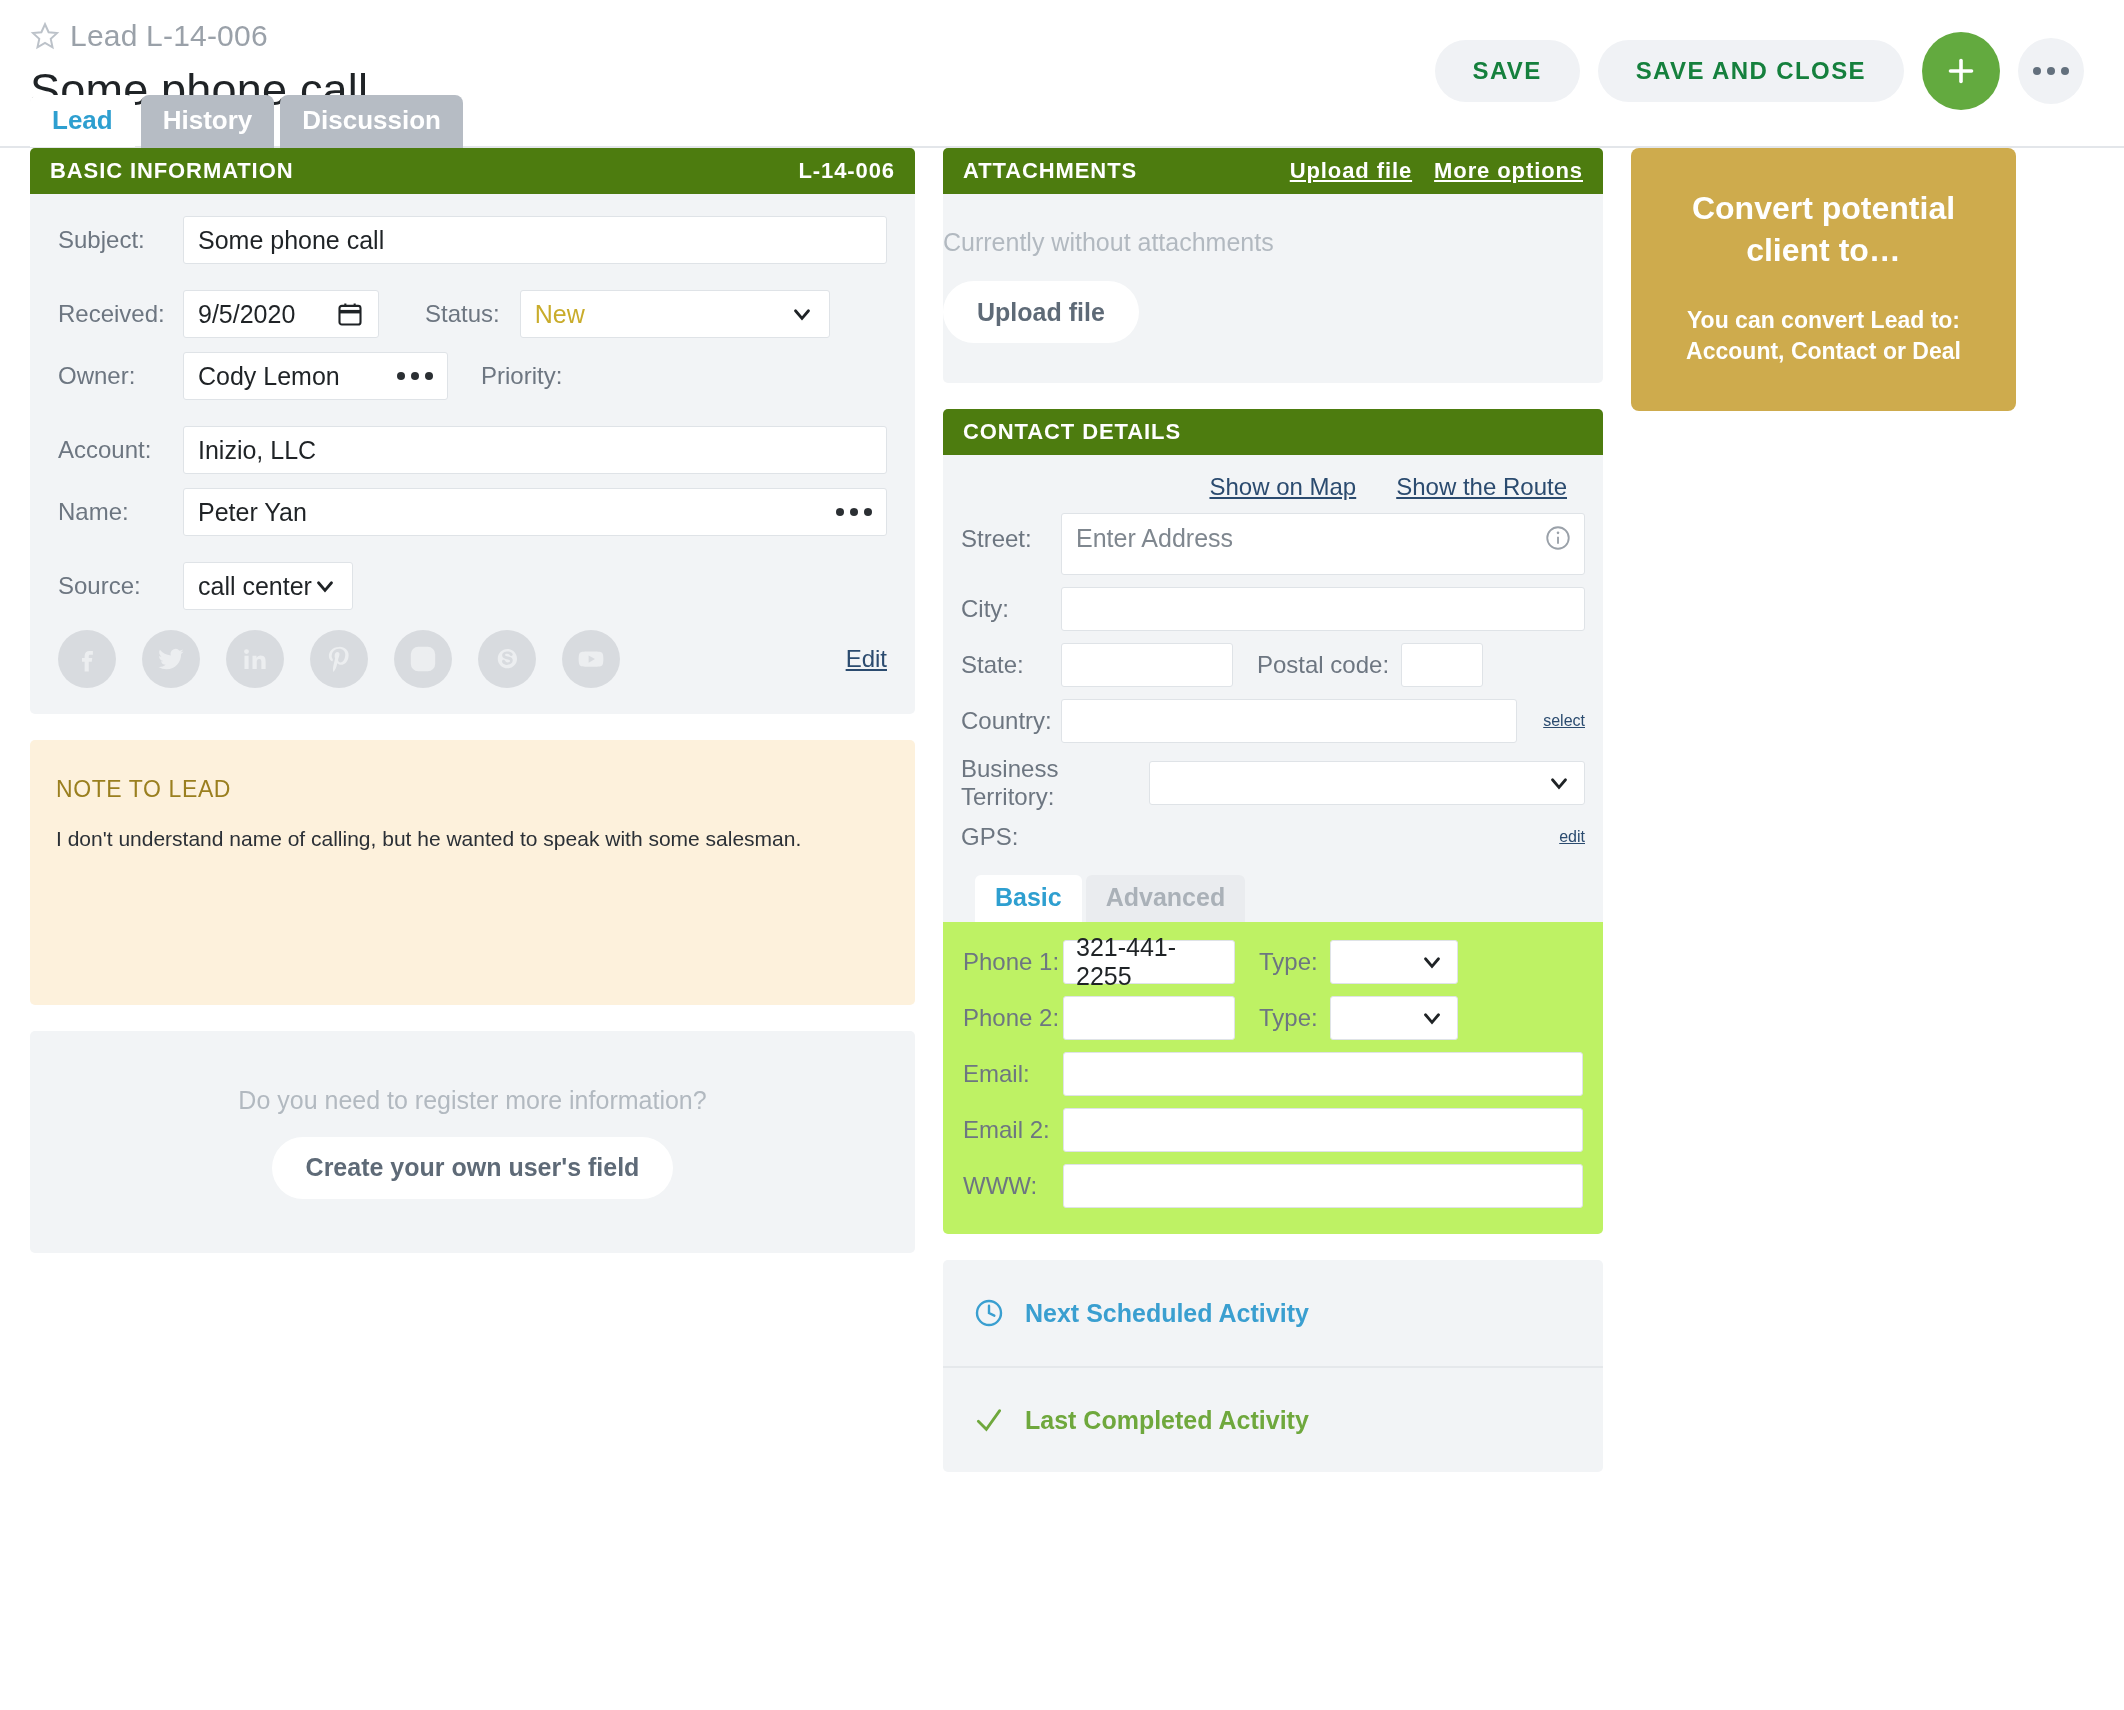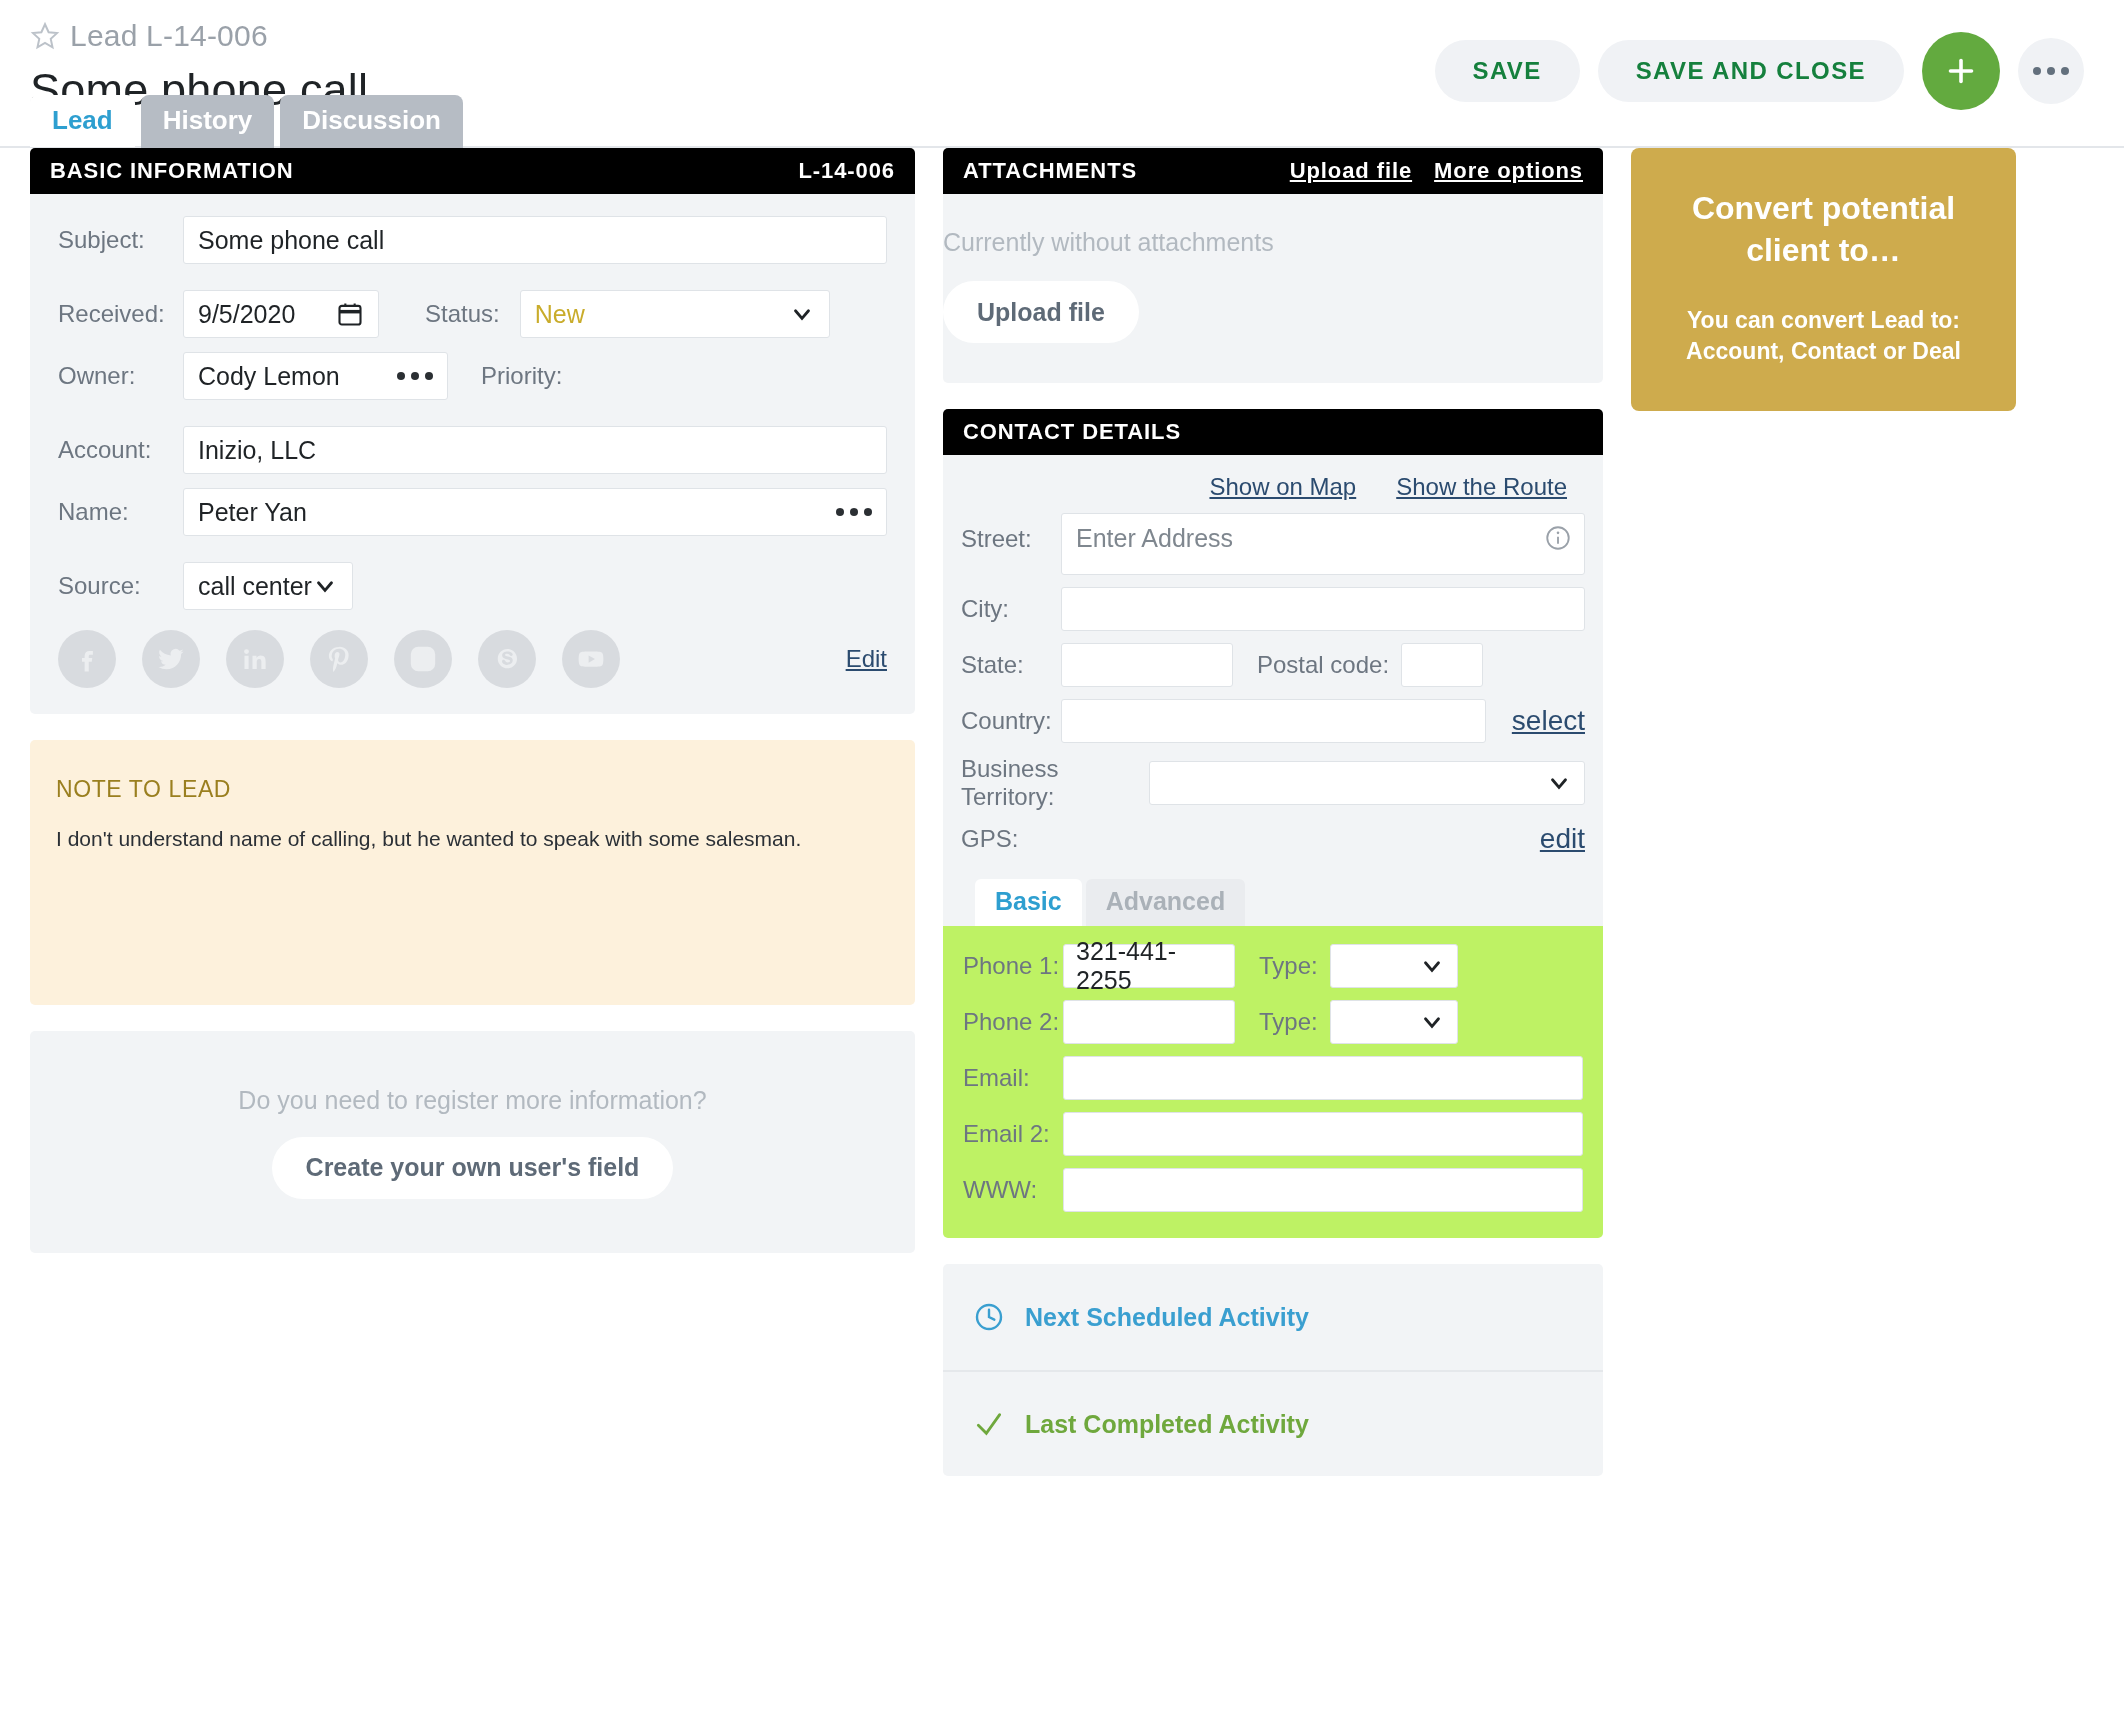--- a/index.html
+++ b/index.html
@@ -51,21 +51,21 @@
   .tabs-rule { position: absolute; left: 0; right: 0; bottom: 0; height: 2px; background: #e3e6ea; }
 
   
   .content { position: relative; padding: 0 30px; display: flex; gap: 28px; align-items: flex-start; }
   .col-left  { width: 885px; flex: none; }
   .col-mid   { width: 660px; flex: none; }
   .col-right { width: 385px; flex: none; }
 
   .card { border-radius: 5px; overflow: hidden; margin-bottom: 26px; }
   .card-head {
-    background: #000000; color: #fff;
+    background: #4d7c0f; color: #fff;
     height: 46px; display: flex; align-items: center; justify-content: space-between;
     padding: 0 20px; font-size: 22px; font-weight: bold; letter-spacing: .9px;
   }
   .card-head .links { display: flex; gap: 22px; }
   .card-head .links a { color: #fff; text-decoration: underline; font-size: 22px; cursor: pointer; }
   .card-body { background: #f2f4f6; padding: 22px 28px 26px; }
 
   
   .frow { display: flex; align-items: center; margin-bottom: 14px; }
   .flabel { font-size: 24px; color: #6d7681; width: 125px; flex: none; }
@@ -137,21 +137,21 @@
   .info-icon svg { width: 28px; height: 28px; display: block; }
   .cd-input {
     background: #fff; border: 1px solid #dfe3e7; border-radius: 3px;
     height: 44px; display: flex; align-items: center; padding: 0 12px;
     font-size: 25px; color: #1f2326;
   }
   .cd-select {
     background: #fff; border: 1px solid #dfe3e7; border-radius: 3px;
     height: 44px; display: flex; align-items: center; padding: 0 12px; font-size: 25px;
   }
-  .link-inline { font-size: 28px; color: #2b4b6f; text-decoration: underline; cursor: pointer; margin-left: 26px; }
+  .link-inline { font-size: 16px; color: #2b4b6f; text-decoration: underline; cursor: pointer; margin-left: 26px; }
 
   .subtabs { display: flex; gap: 4px; margin: 24px 0 0 14px; align-items: flex-end; }
   .subtab { padding: 8px 20px 10px; border-radius: 6px 6px 0 0; font-size: 25px; font-weight: bold; cursor: pointer; }
   .subtab.active { background: #fff; color: #2e9fd0; }
   .subtab.inactive { background: #eaecef; color: #aab1b8; }
   .subpanel { background: #bef264; padding: 18px 20px 8px; }
 
   
   .act-card { background: #f2f4f6; border-radius: 5px; overflow: hidden; }
   .act-row { display: flex; align-items: center; gap: 20px; padding: 26px 30px; height: 106px; }

